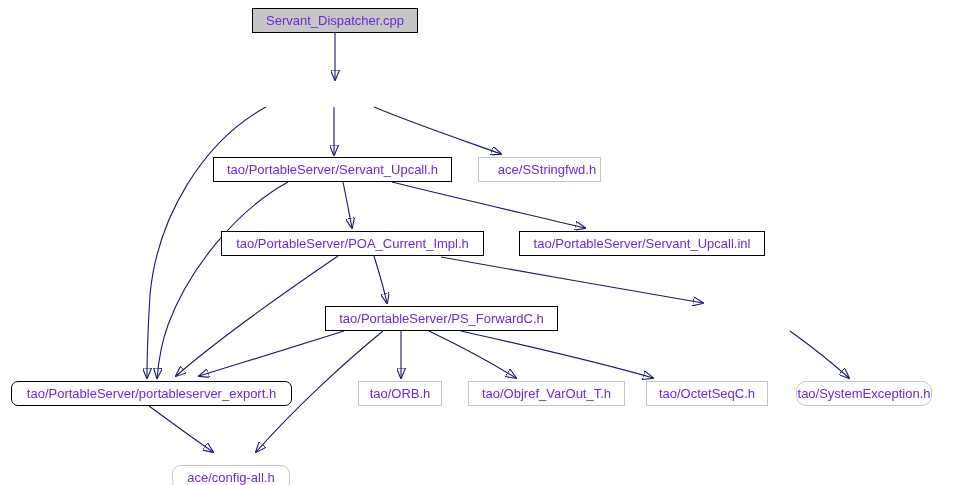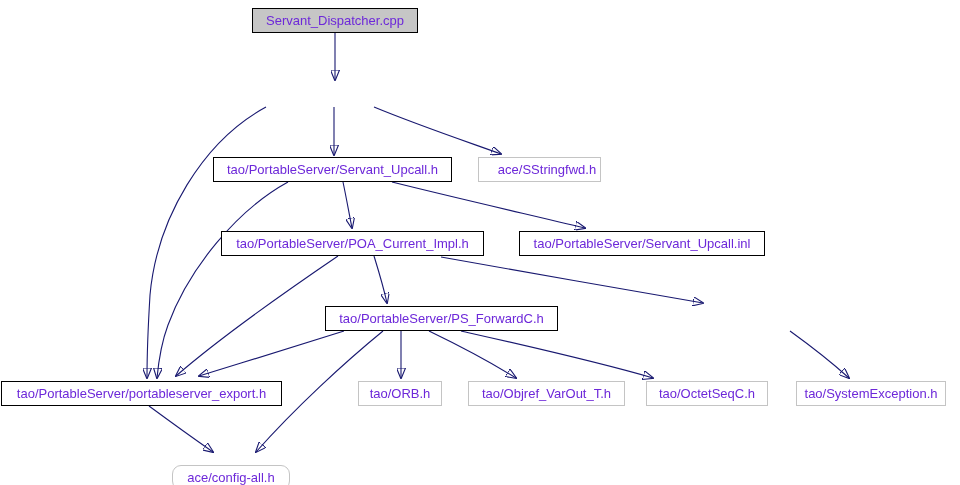--- a/index.html
+++ b/index.html
@@ -66,25 +66,25 @@
 
   <div class="node external" style="left:478px; top:157px; width:123px;padding-left:15px;">ace/SStringfwd.h</div>
 
   <div class="node internal" style="left:221px; top:231px; width:263px;">tao/PortableServer/POA_Current_Impl.h</div>
 
   <div class="node internal" style="left:519px; top:231px; width:246px;">tao/PortableServer/Servant_Upcall.inl</div>
 
   <div class="node internal" style="left:285px; top:306px; width:233px;margin-left:40px;">tao/PortableServer/PS_ForwardC.h</div>
 
 
-  <div class="node internal" style="left:1px; top:381px; width:281px;">tao/PortableServer/portableserver_export.h</div>
+  <div class="node internal" style="left:11px; top:381px; width:281px;border-radius:7px;">tao/PortableServer/portableserver_export.h</div>
 
   <div class="node external" style="left:468px; top:381px; width:157px;">tao/Objref_VarOut_T.h</div>
 
   <div class="node external" style="left:358px; top:381px; width:84px;">tao/ORB.h</div>
 
   <div class="node external" style="left:646px; top:381px; width:122px;">tao/OctetSeqC.h</div>
 
-  <div class="node external" style="left:796px; top:381px; width:150px;">tao/SystemException.h</div>
+  <div class="node external" style="left:796px; top:381px; width:136px;border-radius:10px;">tao/SystemException.h</div>
 
   <div class="node external" style="left:172px; top:465px; width:118px;border-radius:9px;">ace/config-all.h</div>
 
 </div>
 
 </body></html>

